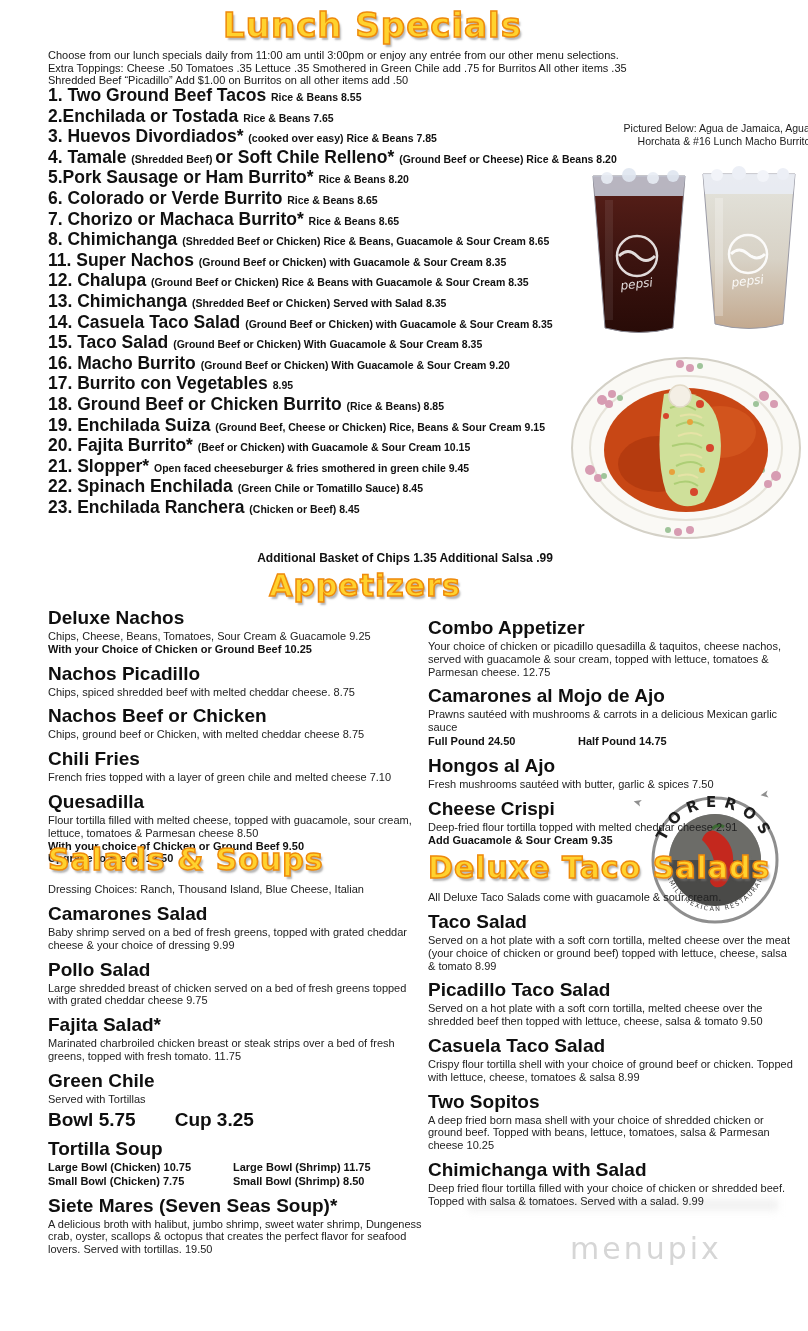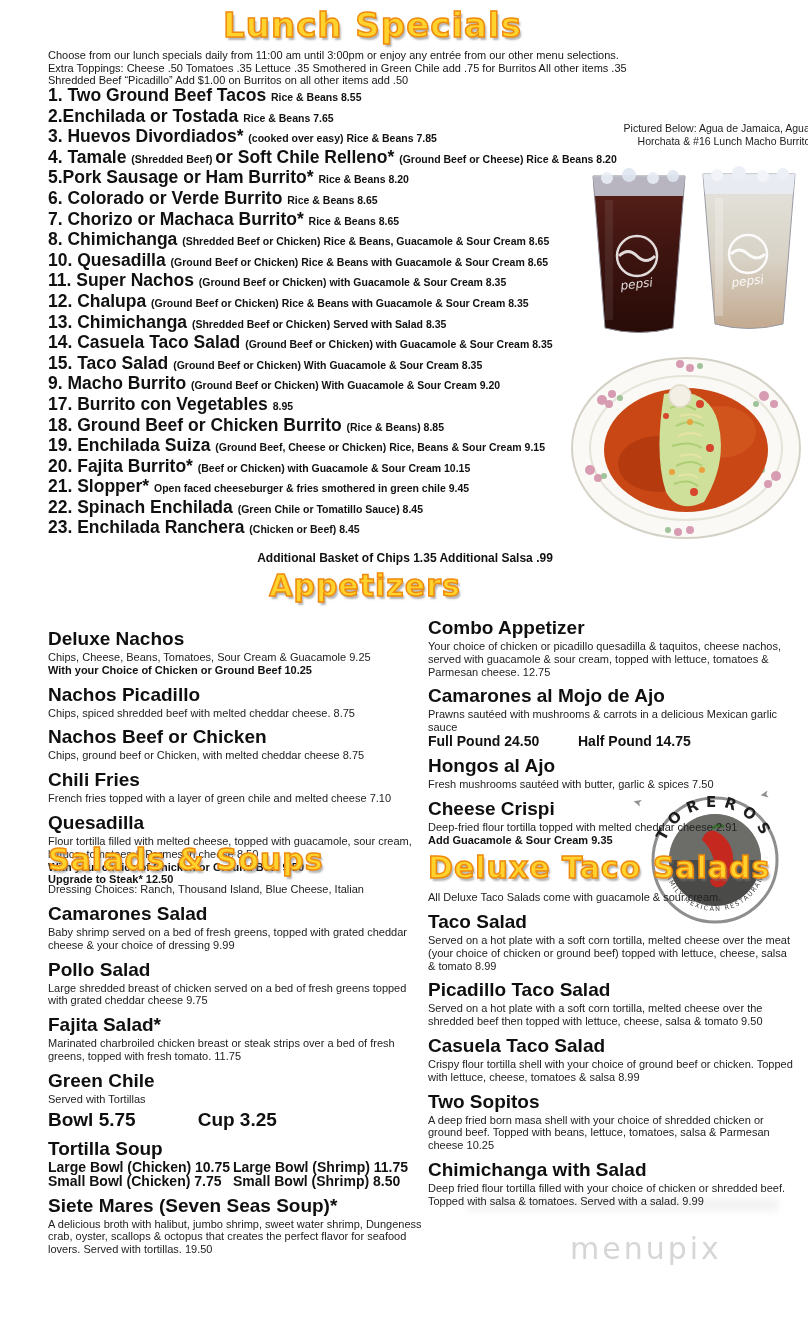--- a/index.html
+++ b/index.html
@@ -17,37 +17,37 @@
   .seg-lg{font-size:17.5px;margin-top:8px;}
   .seg-sm{font-size:10.5px;}
   #pictured{left:609px;top:122px;width:230px;font-size:10.5px;line-height:12.5px;
             text-align:center;color:#1c1c1c;}
   #drinks{left:585px;top:164px;}
   #plate{left:568px;top:352px;}
   #lunch-footer{left:60px;top:551px;width:690px;text-align:center;
                 font-weight:bold;font-size:12px;color:#111;}
   #appetizers-heading{left:0;top:568px;width:730px;text-align:center;font-size:30px;}
   .col{position:absolute;}
-  #app-left{left:48px;top:621px;width:376px;}
+  #app-left{left:48px;top:600px;width:376px;}
   #app-right{left:428px;top:610px;width:368px;}
   #salads-col{left:48px;top:842px;width:378px;}
   #deluxe-col{left:428px;top:850px;width:368px;}
   .col-heading{font-size:30px;margin:0 0 6px 0;}
   .note{font-size:11px;line-height:13px;color:#222;margin:2px 0 0 0;}
   .item{margin-top:8px;}
   .item h3{font-family:"Liberation Sans",sans-serif;font-weight:bold;font-size:19px;
            line-height:20px;margin:0 0 2px 0;color:#0f0f0f;}
   .item h3 .name-right{margin-left:52px;}
   .item p{font-size:11px;line-height:12.8px;margin:0;color:#222;}
   .item p.b{font-weight:bold;color:#111;}
   .row{margin-top:1px;}
-  .row.sm{display:grid;font-weight:bold;font-size:14px;line-height:13px;color:#111;}
+  .row.sm{display:grid;font-weight:bold;font-size:11px;line-height:13px;color:#111;}
   #salads-col .row.sm{grid-template-columns:185px auto;}
   #app-right .row.sm{grid-template-columns:150px auto;}
-  .row.lg{display:flex;gap:62px;font-weight:bold;font-size:19px;margin-top:3px;color:#0f0f0f;}
+  .row.lg{display:flex;gap:39px;font-weight:bold;font-size:19px;margin-top:3px;color:#0f0f0f;}
   #logo-mark{left:642px;top:787px;z-index:0;}
   .col{z-index:2;}
   #menupix{left:570px;top:1231px;font-family:"DejaVu Sans",sans-serif;font-size:30px;
            color:#d6d6d6;letter-spacing:3px;}
   #smudge{left:468px;top:1200px;width:310px;height:10px;background:#efefef;filter:blur(4px);}
   .arr{position:absolute;color:#8f8f8f;font-size:11px;z-index:3;}
   #arr-1{left:633px;top:796px;transform:rotate(195deg);}
   #arr-2{left:760px;top:788px;transform:rotate(172deg);}
 </style>
 </head>
@@ -65,27 +65,26 @@
 
   <div class="abs" id="lunch-list">
       <div class="lunch-item"><span class="seg-lg">1. Two Ground Beef Tacos </span><span class="seg-sm">Rice &amp; Beans 8.55</span></div>
       <div class="lunch-item"><span class="seg-lg">2.Enchilada or Tostada </span><span class="seg-sm">Rice &amp; Beans 7.65</span></div>
       <div class="lunch-item"><span class="seg-lg">3. Huevos Divordiados* </span><span class="seg-sm">(cooked over easy) Rice &amp; Beans 7.85</span></div>
       <div class="lunch-item"><span class="seg-lg">4. Tamale </span><span class="seg-sm">(Shredded Beef) </span><span class="seg-lg">or Soft Chile Relleno* </span><span class="seg-sm">(Ground Beef or Cheese) Rice &amp; Beans 8.20</span></div>
       <div class="lunch-item"><span class="seg-lg">5.Pork Sausage or Ham Burrito* </span><span class="seg-sm">Rice &amp; Beans 8.20</span></div>
       <div class="lunch-item"><span class="seg-lg">6. Colorado or Verde Burrito </span><span class="seg-sm">Rice &amp; Beans 8.65</span></div>
       <div class="lunch-item"><span class="seg-lg">7. Chorizo or Machaca Burrito* </span><span class="seg-sm">Rice &amp; Beans 8.65</span></div>
       <div class="lunch-item"><span class="seg-lg">8. Chimichanga </span><span class="seg-sm">(Shredded Beef or Chicken) Rice &amp; Beans, Guacamole &amp; Sour Cream 8.65</span></div>
-      <div class="lunch-item"><span class="seg-lg">10. Quesadilla </span><span class="seg-sm">(Ground Beef or Chicken) Rice &amp; Beans with Guacamole &amp; Sour Cream 8.65</span></div>
       <div class="lunch-item"><span class="seg-lg">11. Super Nachos </span><span class="seg-sm">(Ground Beef or Chicken) with Guacamole &amp; Sour Cream 8.35</span></div>
       <div class="lunch-item"><span class="seg-lg">12. Chalupa </span><span class="seg-sm">(Ground Beef or Chicken) Rice &amp; Beans with Guacamole &amp; Sour Cream 8.35</span></div>
       <div class="lunch-item"><span class="seg-lg">13. Chimichanga </span><span class="seg-sm">(Shredded Beef or Chicken) Served with Salad 8.35</span></div>
       <div class="lunch-item"><span class="seg-lg">14. Casuela Taco Salad </span><span class="seg-sm">(Ground Beef or Chicken) with Guacamole &amp; Sour Cream 8.35</span></div>
       <div class="lunch-item"><span class="seg-lg">15. Taco Salad </span><span class="seg-sm">(Ground Beef or Chicken) With Guacamole &amp; Sour Cream 8.35</span></div>
-      <div class="lunch-item"><span class="seg-lg">9. Macho Burrito </span><span class="seg-sm">(Ground Beef or Chicken) With Guacamole &amp; Sour Cream 9.20</span></div>
+      <div class="lunch-item"><span class="seg-lg">16. Macho Burrito </span><span class="seg-sm">(Ground Beef or Chicken) With Guacamole &amp; Sour Cream 9.20</span></div>
       <div class="lunch-item"><span class="seg-lg">17. Burrito con Vegetables </span><span class="seg-sm">8.95</span></div>
       <div class="lunch-item"><span class="seg-lg">18. Ground Beef or Chicken Burrito </span><span class="seg-sm">(Rice &amp; Beans) 8.85</span></div>
       <div class="lunch-item"><span class="seg-lg">19. Enchilada Suiza </span><span class="seg-sm">(Ground Beef, Cheese or Chicken) Rice, Beans &amp; Sour Cream 9.15</span></div>
       <div class="lunch-item"><span class="seg-lg">20. Fajita Burrito* </span><span class="seg-sm">(Beef or Chicken) with Guacamole &amp; Sour Cream 10.15</span></div>
       <div class="lunch-item"><span class="seg-lg">21. Slopper* </span><span class="seg-sm">Open faced cheeseburger &amp; fries smothered in green chile 9.45</span></div>
       <div class="lunch-item"><span class="seg-lg">22. Spinach Enchilada </span><span class="seg-sm">(Green Chile or Tomatillo Sauce) 8.45</span></div>
       <div class="lunch-item"><span class="seg-lg">23. Enchilada Ranchera </span><span class="seg-sm">(Chicken or Beef) 8.45</span></div>
     </div>
 
   <div class="abs" id="pictured">Pictured Below: Agua de Jamaica, Agua de Horchata &amp; #16 Lunch Macho Burrito</div>

